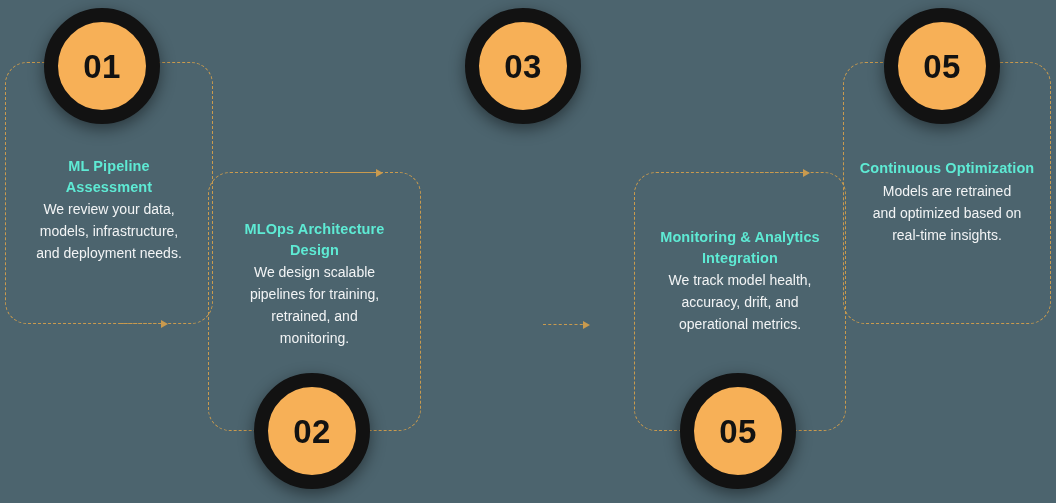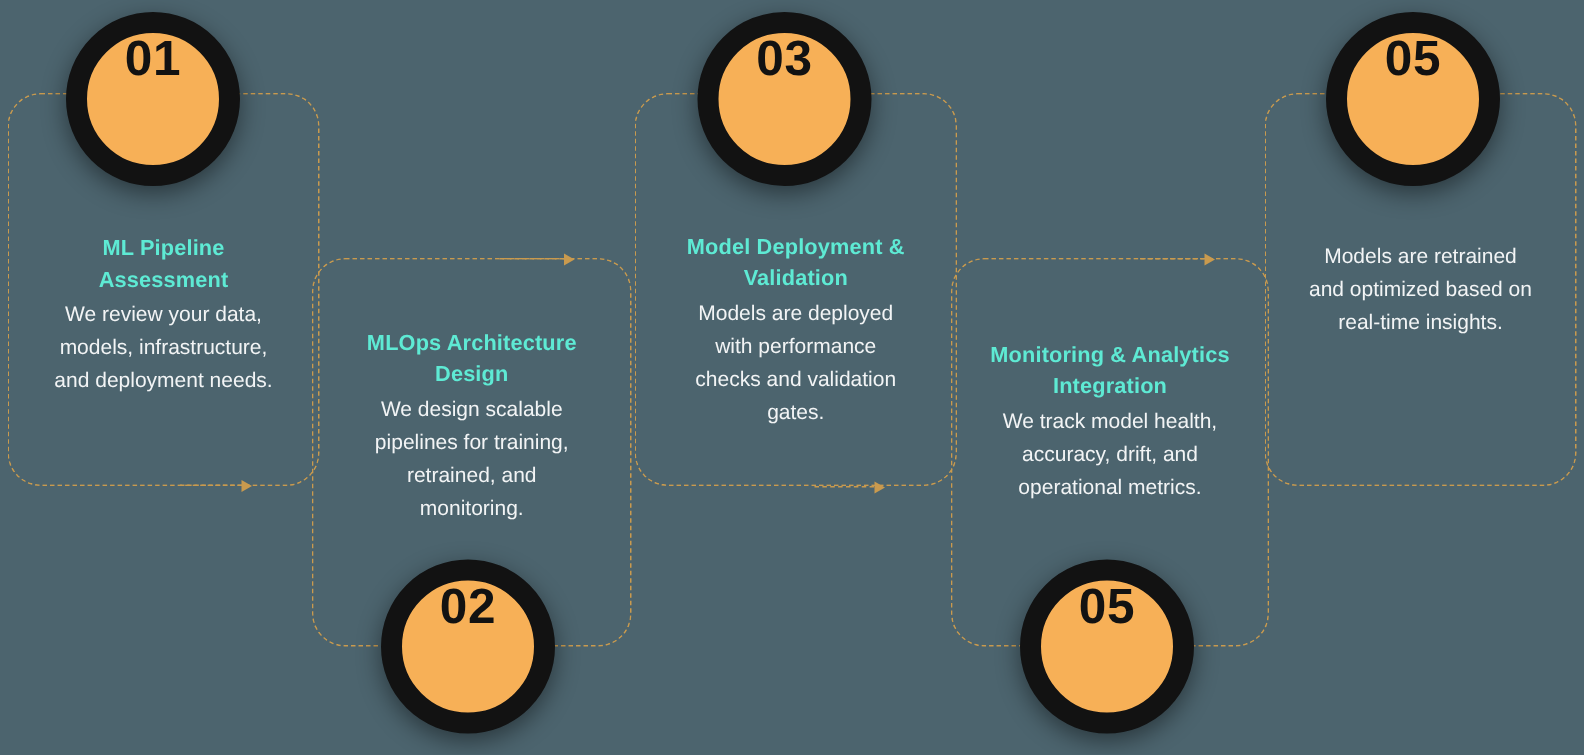--- a/index.html
+++ b/index.html
@@ -65,20 +65,21 @@
 
   
   .badge {
     position: absolute;
     width: 116px;
     height: 116px;
     border-radius: 50%;
     background: #f7b057;
     border: 14px solid #121212;
     display: flex;
+    align-items: center;
     justify-content: center;
     box-shadow: 0 5px 16px rgba(0,0,0,0.45);
   }
   .badge span {
     color: #121212;
     font-size: 33px;
     font-weight: bold;
     letter-spacing: 0.5px;
     line-height: 1;
   }
@@ -129,43 +130,34 @@
     <div class="card-inner">
       <div class="card-title">MLOps Architecture
 Design</div>
       <div class="card-desc">We design scalable
 pipelines for training,
 retrained, and
 monitoring.</div>
     </div>
   </div>
 
-  <div class="card card-3" style="border-color: rgb(201, 154, 78);">
-    <div class="card-inner">
-      <div class="card-title">Model Deployment &amp;
-Validation</div>
-      <div class="card-desc">Models are deployed
-with performance
-checks and validation
-gates.</div>
-    </div>
-  </div>
 
   <div class="card card-4" style="border-color: rgb(201, 154, 78);">
     <div class="card-inner">
       <div class="card-title">Monitoring &amp; Analytics
 Integration</div>
       <div class="card-desc">We track model health,
 accuracy, drift, and
 operational metrics.</div>
     </div>
   </div>
 
   <div class="card card-5" style="border-color: rgb(201, 154, 78);">
     <div class="card-inner">
+      <div class="card-title">Continuous Optimization</div>
       <div class="card-desc">Models are retrained
 and optimized based on
 real-time insights.</div>
     </div>
   </div>
 
   <div class="connector conn-1" style="border-color: rgb(201, 154, 78);"></div>
   <div class="connector conn-2" style="border-color: rgb(201, 154, 78);"></div>
   <div class="connector conn-3" style="border-color: rgb(201, 154, 78);"></div>
   <div class="connector conn-4" style="border-color: rgb(201, 154, 78);"></div>

